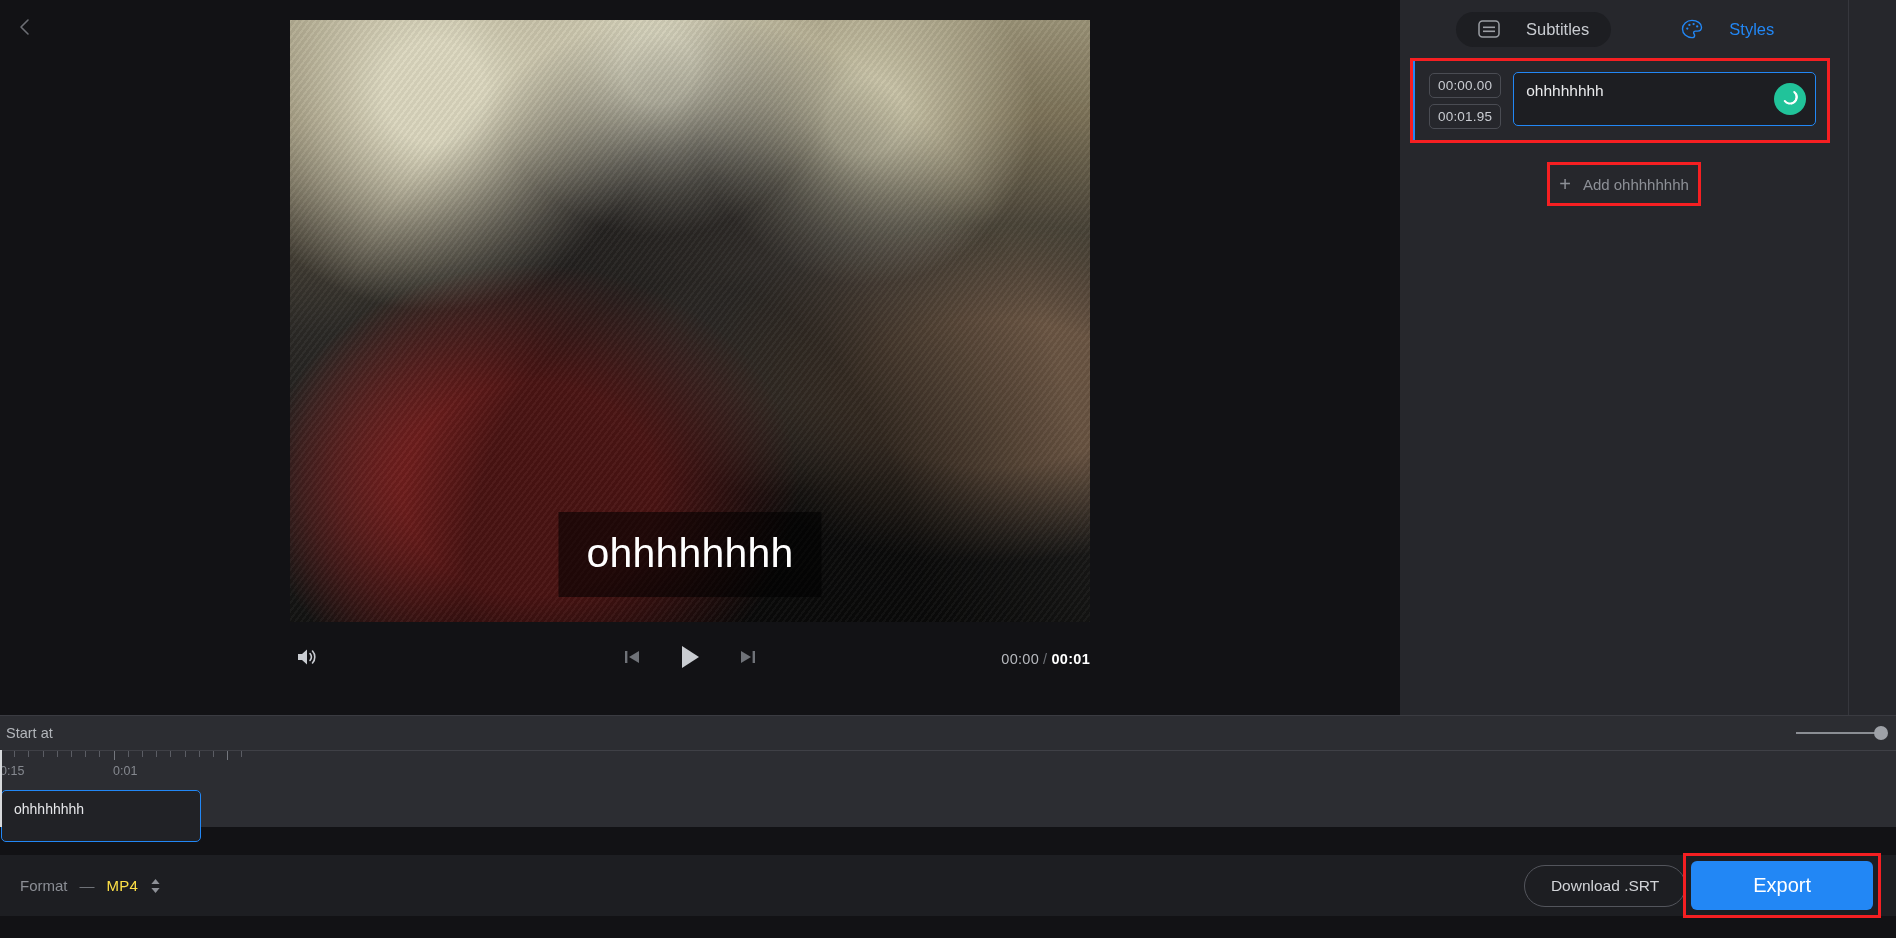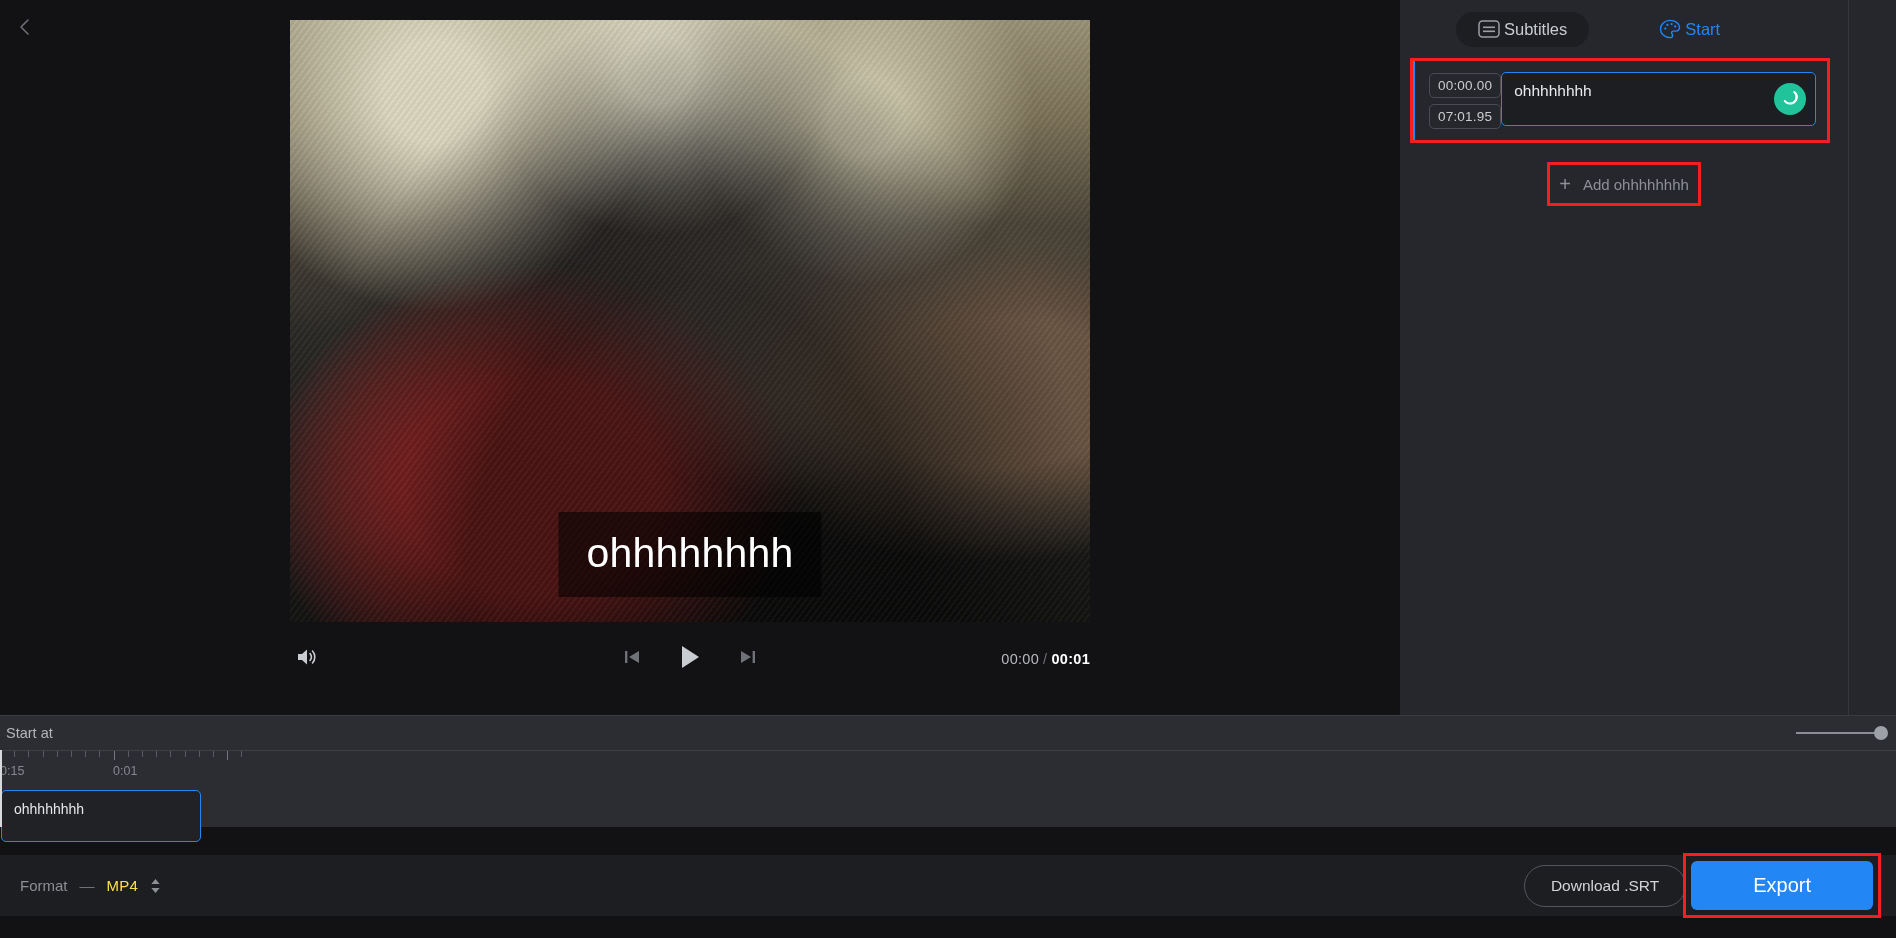--- a/index.html
+++ b/index.html
@@ -120,37 +120,38 @@
     border-left: 1px solid #36373d;
   }
   .tabbar {
     position: relative;
     height: 58px;
     display: flex; align-items: center;
     padding-left: 56px;
     gap: 48px;
   }
   .tab {
-    display: flex; align-items: center; gap: 4px;
+    display: flex; align-items: center; gap: 26px;
     padding: 8px 22px;
     border-radius: 22px;
     cursor: pointer;
     font-size: 16.5px;
   }
   .tab.active { background: #1d1e22; color: #c9ccd1; }
   .tab.inactive { color: #2287f5; }
   .tab svg { display: block; }
 
   .subs-list {
     position: relative;
     padding: 0 10px;
   }
   .sub-row {
     position: relative;
     display: flex; align-items: flex-start;
+    gap: 12px;
     padding: 12px 12px 12px 14px;
     border-left: 3px solid #2287f5;
     outline: 3px solid #f51f22;
     outline-offset: -1px;
     margin: 2px 10px 0 2px;
     min-height: 74px;
   }
   .times {
     display: flex; flex-direction: column; gap: 6px;
     flex: 0 0 auto; padding-top: 1px;
@@ -406,29 +407,29 @@
       <div class="tab inactive">
         <span>
           <svg width="22" height="20" viewBox="0 0 22 20">
             <path d="M11 1.4 C5.6 1.4 1.5 5.2 1.5 10 C1.5 14.8 5.6 18.6 11 18.6 C12.6 18.6 13.6 17.6 13.6 16.4 C13.6 15.3 12.6 14.6 12.6 13.7 C12.6 12.8 13.4 12.1 14.4 12.1 L16.3 12.1 C19 12.1 20.5 10.3 20.5 8.2 C20.5 4.4 16.2 1.4 11 1.4 Z" fill="none" stroke="#2287f5" stroke-width="1.4"></path>
             <circle cx="6.3" cy="9.6" r="1.15" fill="#2287f5"></circle>
             <circle cx="8.4" cy="5.9" r="1.15" fill="#2287f5"></circle>
             <circle cx="12.6" cy="5.1" r="1.15" fill="#2287f5"></circle>
             <circle cx="16.2" cy="7.4" r="1.15" fill="#2287f5"></circle>
           </svg>
         </span>
-        <span>Start</span>
+        <span>Styles</span>
       </div>
     </div>
 
     <div class="subs-list">
       <div class="sub-row">
         <div class="times">
           <div class="time-chip">00:00.00</div>
-          <div class="time-chip">07:01.95</div>
+          <div class="time-chip">00:01.95</div>
         </div>
         <div class="sub-text-box">
           <span>ohhhhhhhh</span>
           <span class="spinner-btn">
             <span>
               <svg width="20" height="20" viewBox="0 0 20 20">
                 <path d="M10 3.4 a6.6 6.6 0 1 1 -4.2 1.5" fill="none" stroke="#ffffff" stroke-width="2" stroke-linecap="round" stroke-dasharray="22 60" transform="rotate(40 10 10)"></path>
                 <path d="M16.2 7.2 a6.6 6.6 0 0 1 -4.6 9.2" fill="none" stroke="#ffffff" stroke-width="2" stroke-linecap="round"></path>
               </svg>
             </span>

